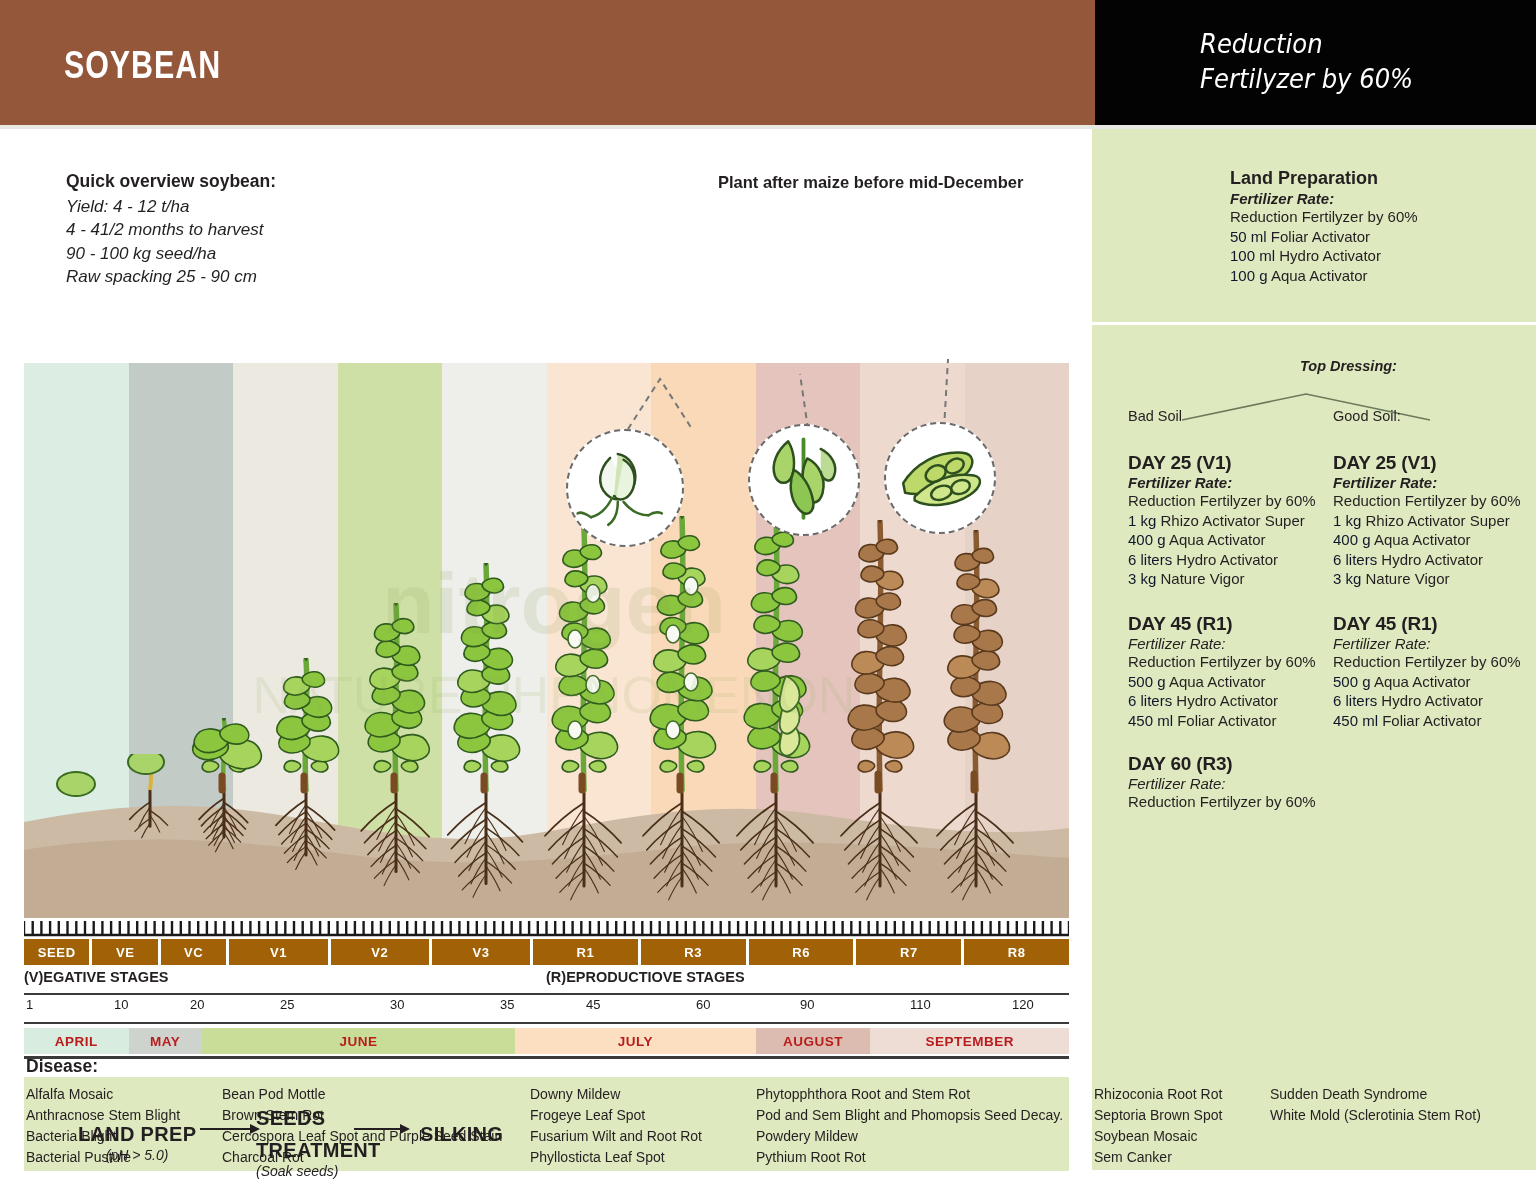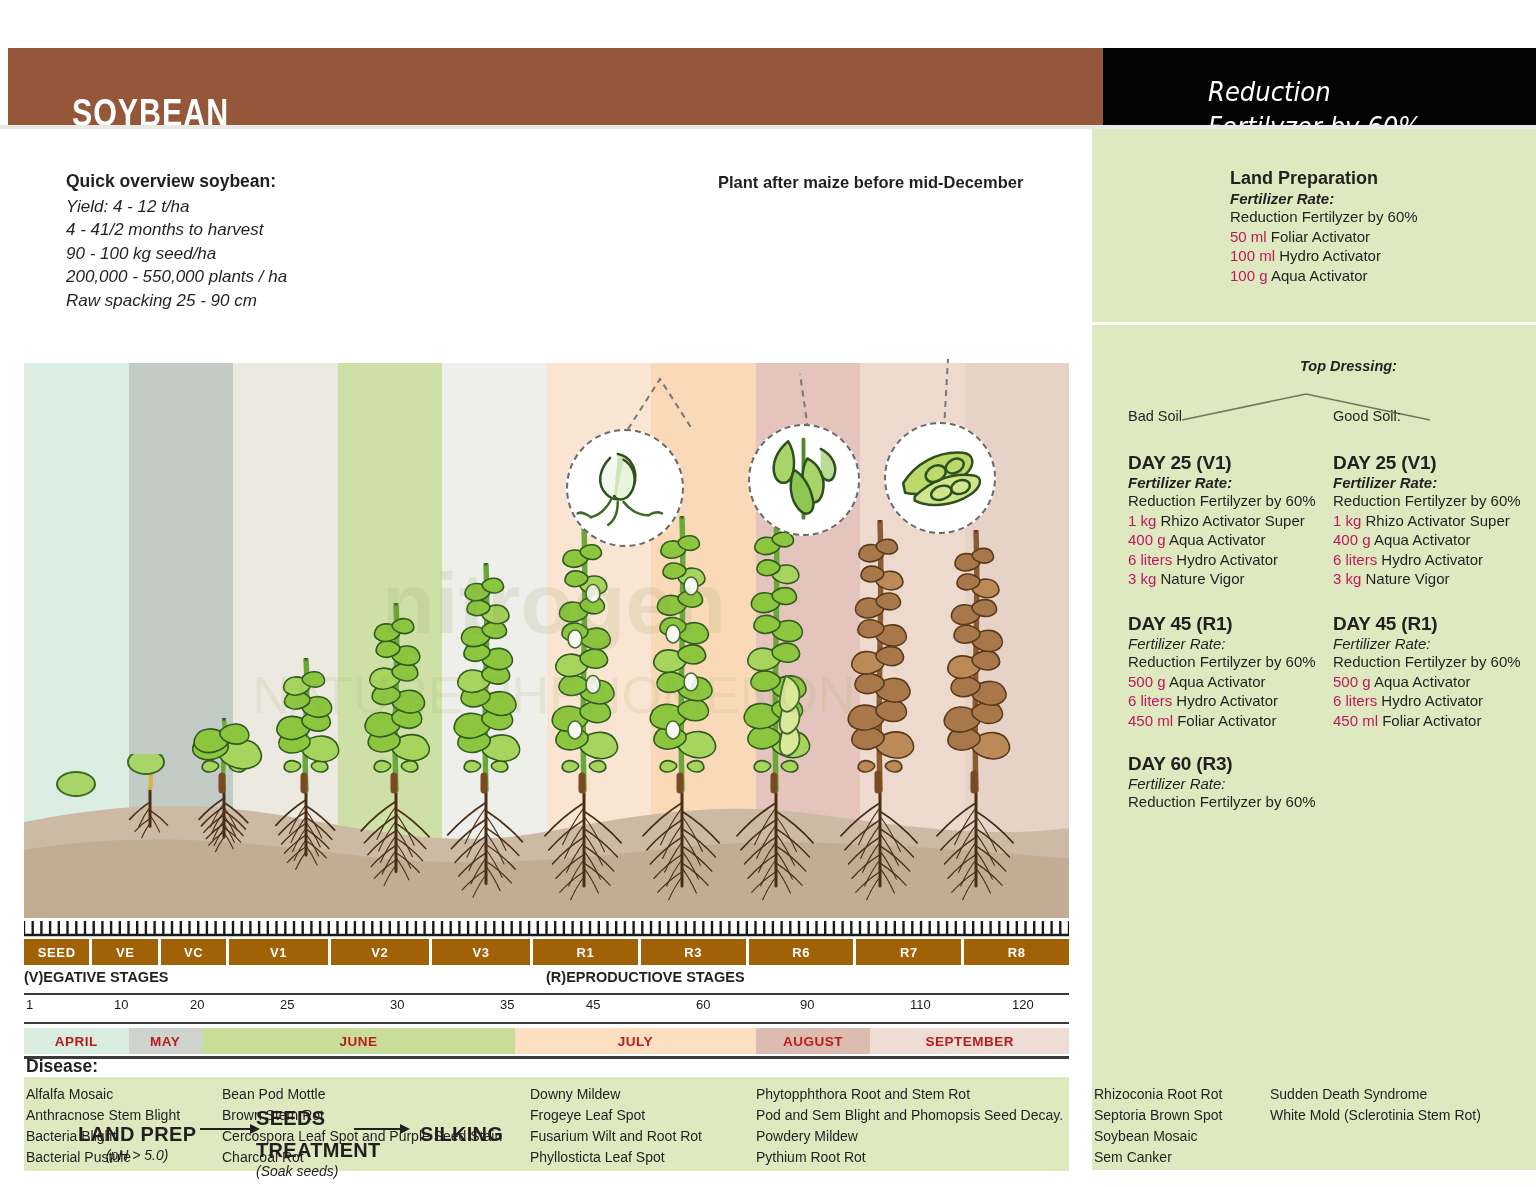--- a/index.html
+++ b/index.html
@@ -5,21 +5,21 @@
   * { box-sizing: border-box; margin: 0; padding: 0; }
   html, body { background: #ffffff; }
   body {
     width: 1536px; height: 1187px;
     font-family: "Liberation Sans", sans-serif;
     position: relative; overflow: hidden;
     color: #231f20;
   }
 
   
-  #header { position: absolute; left:8px; top:0; width:1416px; height:125px;margin-top:48px; }
+  #header { position: absolute; left:0; top:0; width:1416px; height:125px; }
   #header-brown { position:absolute; left:0; top:0; width:1095px; height:125px; background:#95573a; }
   #header-black { position:absolute; left:1095px; top:0; width:441px; height:125px; background:#030303; }
   #crop-title {
     position:absolute; left:64px; top:44px;
     font-size:38px; font-weight:bold; color:#ffffff;
     letter-spacing:1.2px; transform: scaleX(0.80); transform-origin: left center;
     font-family:"Liberation Sans", sans-serif;
   }
   #header-tagline {
     position:absolute; left:1200px; top:26px; width:330px;
@@ -91,21 +91,21 @@
   
   #right-col { position:absolute; left:1092px; top:129px; width:444px; height:1058px; background:#ffffff; }
   #panel-land { position:absolute; left:0; top:0; width:444px; height:193px; background:#dfe9c0; }
   #panel-top  { position:absolute; left:0; top:196px; width:444px; height:845px; background:#dfe9c0; }
 
   #land-inner { position:absolute; left:138px; top:40px; width:300px; }
   .land-title { font-size:18px; font-weight:bold; margin-bottom:1px; }
   .rate-label-bold { font-size:15px; font-weight:bold; font-style:italic; }
   .rate-label { font-size:15px; font-style:italic; }
   .rate-line { font-size:15px; line-height:1.30; white-space:nowrap; }
-  .amt { color:#be185d; }
+  .amt { color:#0f172a; }
 
   #topdressing-label { position:absolute; left:1300px; top:358px; font-size:14.5px; font-weight:bold; font-style:italic; }
   #soil-branch { position:absolute; left:1110px; top:372px; width:430px; height:50px; }
   .soil-label { position:absolute; font-size:14.5px; }
 
   .day-block { position:absolute; width:205px; }
   .day-title { font-size:19px; font-weight:bold; letter-spacing:-0.2px; margin-bottom:0px; }
 </style>
 </head>
 <body>
@@ -121,21 +121,20 @@
 </div>
 <div id="header-underline"></div>
 
 <div id="left-col">
 
   <div id="quick-overview">
     <div class="qo-title">Quick overview soybean:</div>
     <div class="qo-line">Yield: 4 - 12 t/ha</div>
     <div class="qo-line">4 - 41/2 months to harvest</div>
     <div class="qo-line">90 - 100 kg seed/ha</div>
-    <div class="qo-line">200,000 - 550,000 plants / ha</div>
     <div class="qo-line">Raw spacking 25 - 90 cm</div>
   </div>
 
   <div id="plant-note">Plant after maize before mid-December</div>
 
   <div id="growth-chart">
     <div id="bands">
         <div class="band" style="left: 0px; width: 104.5px; background: rgb(220, 238, 228);"></div>
         <div class="band" style="left: 104.5px; width: 104.5px; background: rgb(195, 203, 199);"></div>
         <div class="band" style="left: 209px; width: 104.5px; background: rgb(236, 233, 224);"></div>

